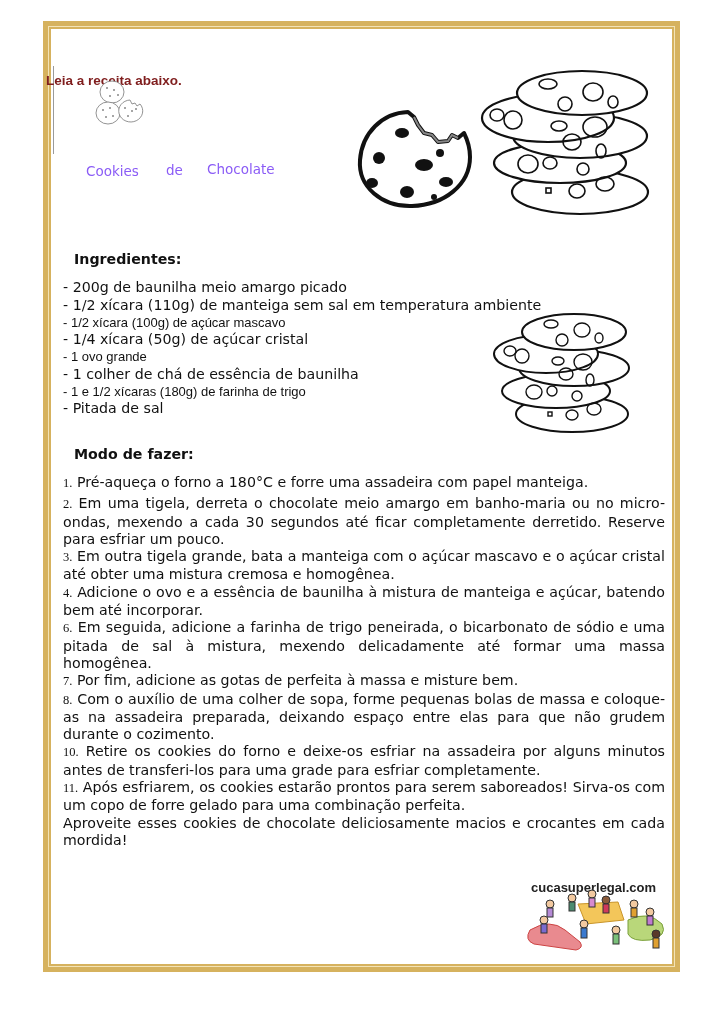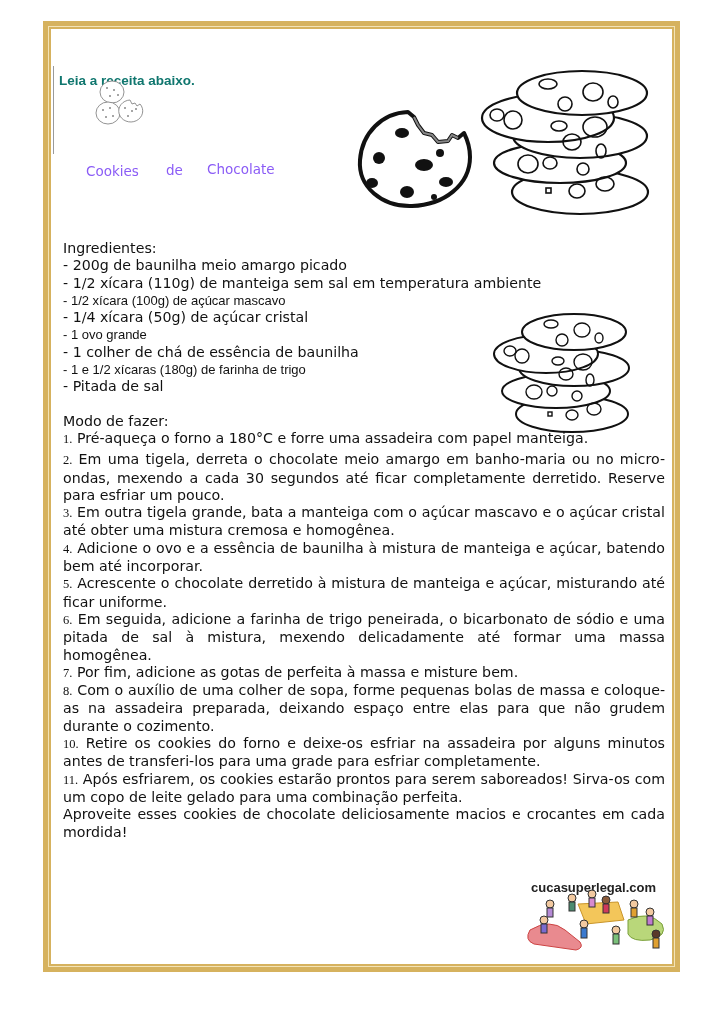--- a/index.html
+++ b/index.html
@@ -11,31 +11,31 @@
     .frame-gap {
       position: absolute; left: 48px; top: 26px; width: 627px; height: 941px;
       box-sizing: border-box; border: 1px solid #f3e3b6;
     }
     .frame-inner {
       position: absolute; left: 49px; top: 27px; width: 625px; height: 939px;
       box-sizing: border-box; border: 2px solid #d6b25e;
     }
     .left-rule { position: absolute; left: 53px; top: 66px; width: 1px; height: 88px; background: #9a9a9a; }
     .instruction {
-      position: absolute; left: 59px; top: 73px; margin: 0;
-      font-family: "Liberation Sans", sans-serif; font-weight: bold; font-size: 13.5px; color: #0f766e;
+      position: absolute; left: 46px; top: 73px; margin: 0;
+      font-family: "Liberation Sans", sans-serif; font-weight: bold; font-size: 13.5px; color: #7f1d1d;
     }
     .title-word {
       position: absolute; font-family: "DejaVu Sans", sans-serif; font-size: 13.5px; color: #8b5cf6;
     }
     .content {
       position: absolute; left: 63px; top: 240px; width: 602px;
       font-family: "DejaVu Sans", sans-serif; font-size: 14.2px; line-height: 17.3px; color: #111;
     }
-    .section-title { margin: 0; font-weight: normal; font-size: 14.2px; }
+    .section-title { margin: 11px; font-weight: bold; font-size: 14.2px; }
     .ing-list { list-style: none; margin: 0; padding: 0; }
     .ing-list li { margin: 0; }
     .ing-list li.narrow { font-family: "Liberation Sans", sans-serif; font-size: 13px; }
     .spacer { height: 17px; }
     .steps p { margin: 0; text-align: justify; }
     .steps .num { font-family: "Liberation Serif", serif; font-size: 12.5px; }
     .closing { margin: 0; text-align: justify; }
     svg { position: absolute; overflow: visible; }
     .site-label {
       position: absolute; left: 531px; top: 880px; font-family: "Liberation Sans", sans-serif;
@@ -163,26 +163,25 @@
       <li>- Pitada de sal</li>
     </ul>
   </section>
   <div class="spacer"></div>
   <section class="steps">
     <h2 class="section-title">Modo de fazer:</h2>
     <p><span class="num">1.</span> <span>Pré-aqueça o forno a 180°C e forre uma assadeira com papel manteiga.</span></p>
     <p style="margin-top:3px;"><span class="num">2.</span><span> Em uma tigela, derreta o chocolate meio amargo em banho-maria ou no micro-ondas, mexendo a cada 30 segundos até ficar completamente derretido. Reserve para esfriar um pouco.</span></p>
     <p><span class="num">3.</span><span> Em outra tigela grande, bata a manteiga com o açúcar mascavo e o açúcar cristal até obter uma mistura cremosa e homogênea.</span></p>
     <p><span class="num">4.</span><span>  Adicione o ovo e a essência de baunilha à mistura de manteiga e açúcar, batendo bem até incorporar.</span></p>
-    <p><span class="num">5.</span><span>  Acrescente o chocolate derretido à mistura de manteiga e açúcar, misturando até ficar uniforme.</span></p>
     <p><span class="num">6.</span><span>  Em seguida, adicione a farinha de trigo peneirada, o bicarbonato de sódio e uma pitada de sal à mistura, mexendo delicadamente até formar uma massa homogênea.</span></p>
     <p><span class="num">7.</span><span>  Por fim, adicione as gotas de perfeita à massa e misture bem.</span></p>
     <p><span class="num">8.</span><span>  Com o auxílio de uma colher de sopa, forme pequenas bolas de massa e coloque-as na assadeira preparada, deixando espaço entre elas para que não grudem durante o cozimento.</span></p>
     <p><span class="num">10.</span><span> Retire os cookies do forno e deixe-os esfriar na assadeira por alguns minutos antes de transferi-los para uma grade para esfriar completamente.</span></p>
-    <p><span class="num">11.</span><span> Após esfriarem, os cookies estarão prontos para serem saboreados! Sirva-os com um copo de leite gelado para uma combinação perfeita.</span></p>
+    <p><span class="num">11.</span><span> Após esfriarem, os cookies estarão prontos para serem saboreados! Sirva-os com um copo de forre gelado para uma combinação perfeita.</span></p>
     <p class="closing">Aproveite esses cookies de chocolate deliciosamente macios e crocantes em cada mordida!</p>
   </section>
 </div>
 
 <span class="site-label">cucasuperlegal.com</span>
 
 <svg style="left:520px;top:890px;" width="150" height="68" viewBox="0 0 150 68">
   <path d="M10 40 Q30 28 45 40 L60 52 Q64 58 56 60 L14 54 Q4 50 10 40 Z" fill="#e98a8f" stroke="#c44" stroke-width="1"></path>
   <path d="M58 14 L98 12 L104 30 L66 34 Z" fill="#f3c65a" stroke="#c9952a" stroke-width="1"></path>
   <path d="M108 30 Q128 20 142 34 Q148 46 130 50 Q112 52 108 44 Z" fill="#b9d77a" stroke="#7aa03a" stroke-width="1"></path>

